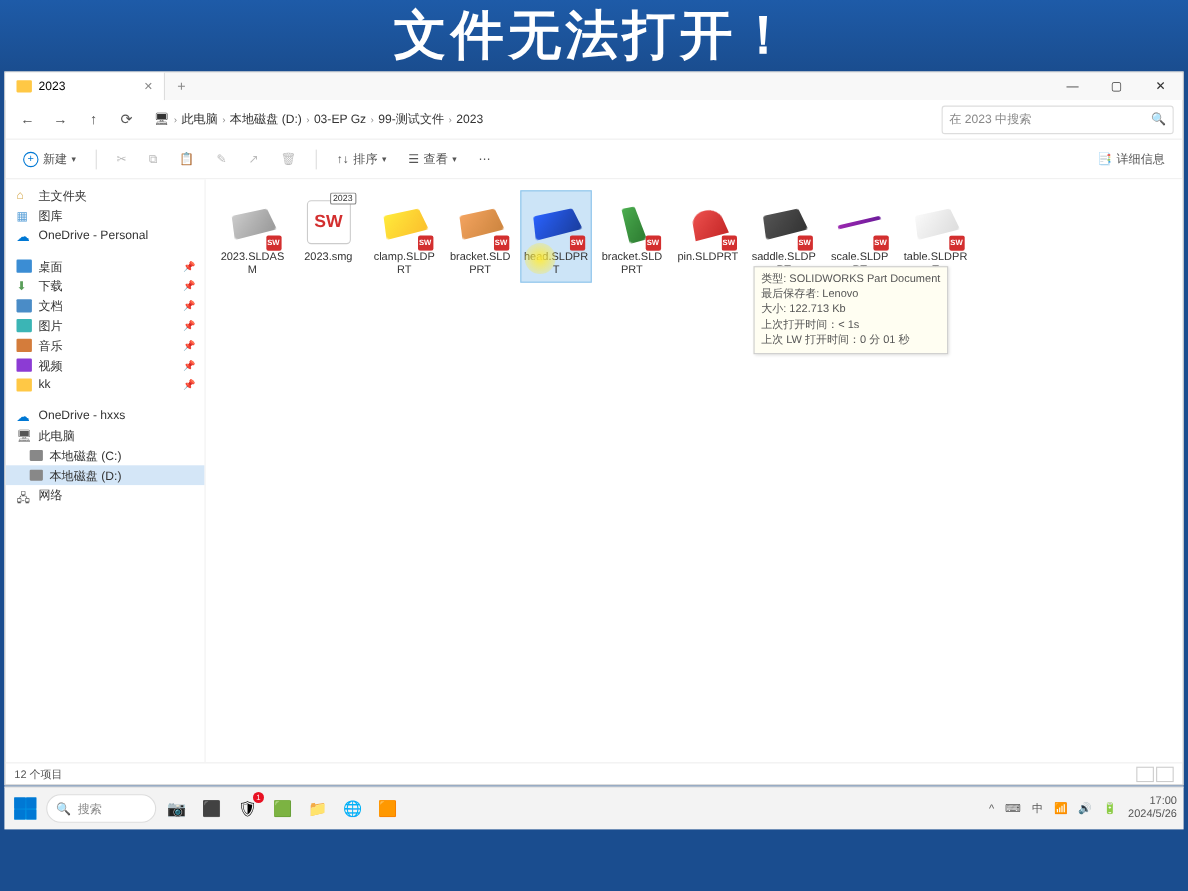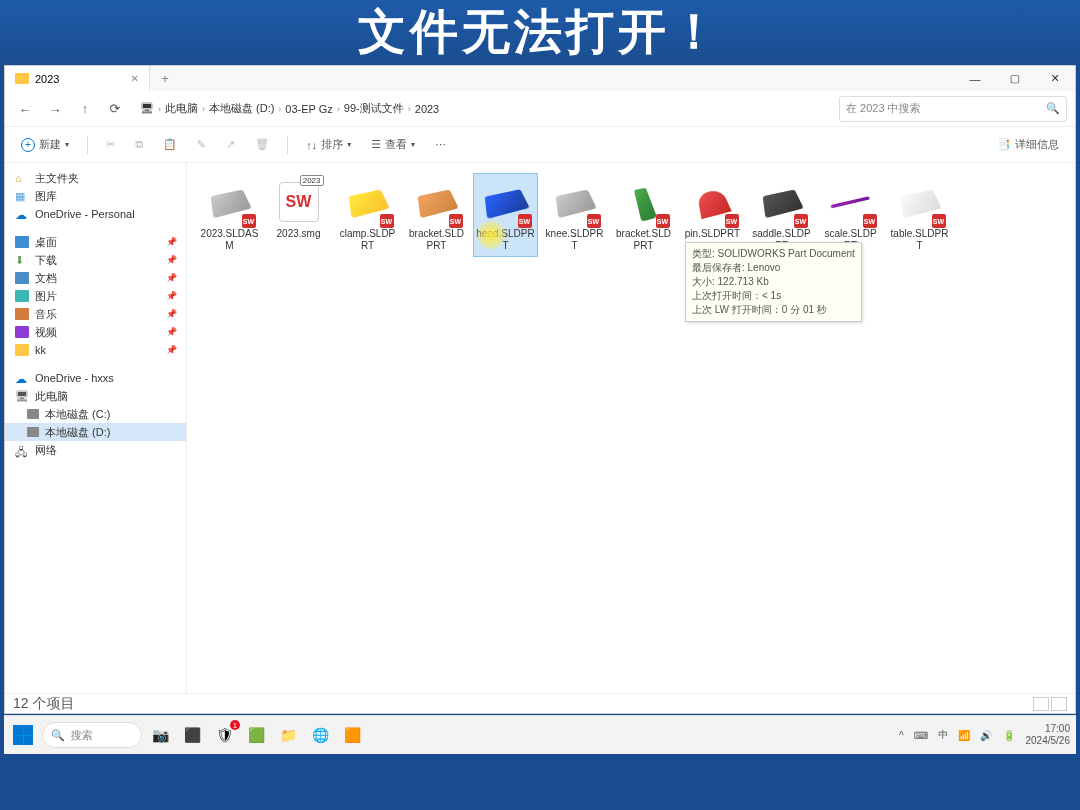--- a/index.html
+++ b/index.html
@@ -10,21 +10,21 @@
 .tab { display: flex; align-items: center; gap: 6px; padding: 0 10px; height: 100%; border-right: 1px solid #ddd; font-size: 11px; width: 145px; background: #fff; }
 .tab .folder-ico { width: 14px; height: 11px; background: #ffc845; border-radius: 1px; }
 .tab .close { margin-left: auto; color: #888; font-size: 10px; }
 .newtab { width: 30px; text-align: center; color: #888; font-size: 13px; }
 .winctrls { margin-left: auto; display: flex; }
 .winctrls div { width: 40px; height: 25px; display: flex; align-items: center; justify-content: center; font-size: 11px; color: #333; }
 .navbar { height: 36px; display: flex; align-items: center; padding: 0 8px; gap: 6px; border-bottom: 1px solid #eee; }
 .navbtn { width: 24px; height: 24px; display: flex; align-items: center; justify-content: center; color: #555; font-size: 13px; border-radius: 3px; }
 .breadcrumb { flex: 1; display: flex; align-items: center; gap: 4px; padding: 0 6px; height: 26px; border: 1px solid transparent; font-size: 11px; color: #333; }
 .breadcrumb .chev { color: #888; font-size: 9px; }
-.searchbox { width: 228px; height: 26px; border: 1px solid #ddd; border-radius: 3px; display: flex; align-items: center; padding: 0 6px; font-size: 11px; color: #888; text-align: center; }
+.searchbox { width: 211px; height: 26px; border: 1px solid #ddd; border-radius: 3px; display: flex; align-items: center; padding: 0 6px; font-size: 11px; color: #888; text-align: center; }
 .searchbox .mag { margin-left: auto; color: #888; }
 .toolbar { height: 36px; display: flex; align-items: center; padding: 0 10px; gap: 8px; border-bottom: 1px solid #eee; font-size: 11px; color: #555; }
 .tbtn { display: flex; align-items: center; gap: 4px; padding: 4px 6px; border-radius: 3px; }
 .tbtn.disabled { color: #bbb; }
 .plus-circle { width: 14px; height: 14px; border: 1px solid #0078d4; border-radius: 50%; display: flex; align-items: center; justify-content: center; color: #0078d4; font-size: 10px; line-height: 1; }
 .divider { width: 1px; height: 18px; background: #ddd; margin: 0 4px; }
 .toolbar .right { margin-left: auto; display: flex; align-items: center; gap: 4px; }
 .body { flex: 1; display: flex; overflow: hidden; }
 .sidebar { width: 182px; border-right: 1px solid #eee; padding: 6px 0; font-size: 11px; color: #333; overflow-y: auto; }
 .sbitem { display: flex; align-items: center; gap: 6px; padding: 2px 10px; height: 18px; position: relative; }
@@ -58,21 +58,21 @@
 .part3d.green { background: linear-gradient(135deg, #4caf50, #2e7d32); width: 14px; height: 36px; }
 .part3d.red { background: linear-gradient(135deg, #ef5350, #c62828); width: 28px; height: 28px; border-radius: 50% 50% 0 0; }
 .part3d.dark { background: linear-gradient(135deg, #555, #333); }
 .part3d.line { background: linear-gradient(135deg, #9c27b0, #6a1b9a); width: 40px; height: 4px; }
 .part3d.white { background: linear-gradient(135deg, #fafafa, #ddd); }
 .sw-badge { position: absolute; bottom: -2px; right: -2px; width: 14px; height: 14px; background: #d32f2f; border-radius: 2px; color: #fff; font-size: 7px; display: flex; align-items: center; justify-content: center; font-weight: bold; }
 .sw-big { width: 40px; height: 40px; background: #fff; border: 1px solid #ccc; border-radius: 4px; display: flex; align-items: center; justify-content: center; font-weight: bold; color: #d32f2f; font-size: 16px; position: relative; }
 .year-badge { position: absolute; top: -8px; right: -6px; background: #fff; border: 1px solid #888; border-radius: 2px; font-size: 8px; padding: 0 2px; color: #333; font-weight: normal; }
 .tooltip { position: absolute; top: 79px; left: 498px; background: #fffef2; border: 1px solid #ccc; padding: 4px 6px; font-size: 10px; color: #555; line-height: 1.4; box-shadow: 1px 1px 3px rgba(0,0,0,0.15); }
 .cursor-halo { position: absolute; top: 58px; left: 290px; width: 28px; height: 28px; background: radial-gradient(circle, rgba(255,235,59,0.95), rgba(255,235,59,0.3) 70%, transparent); border-radius: 50%; pointer-events: none; }
-.statusbar { height: 20px; border-top: 1px solid #eee; display: flex; align-items: center; padding: 0 8px; font-size: 14px; color: #555; }
+.statusbar { height: 20px; border-top: 1px solid #eee; display: flex; align-items: center; padding: 0 8px; font-size: 10px; color: #555; }
 .statusbar .viewicons { margin-left: auto; display: flex; gap: 2px; }
 .statusbar .viewicons div { width: 16px; height: 14px; border: 1px solid #ccc; }
 .taskbar { position: absolute; bottom: 56px; left: 4px; width: 1072px; height: 39px; background: #f3f3f3; border-top: 1px solid #ddd; display: flex; align-items: center; padding: 0 6px; gap: 6px; }
 .tbico { width: 26px; height: 26px; border-radius: 3px; display: flex; align-items: center; justify-content: center; font-size: 14px; }
 .winlogo { background: linear-gradient(135deg, #0078d4, #00a4ef); width: 20px; height: 20px; display: grid; grid-template-columns: 1fr 1fr; grid-template-rows: 1fr 1fr; gap: 1px; }
 .winlogo div { background: #0078d4; }
 .searchbar { width: 100px; height: 26px; background: #fff; border: 1px solid #ddd; border-radius: 13px; display: flex; align-items: center; padding: 0 8px; font-size: 11px; color: #888; gap: 6px; }
 .systray { margin-left: auto; display: flex; align-items: center; gap: 10px; font-size: 10px; color: #555; }
 .systray .dt { text-align: right; line-height: 1.2; font-size: 10px; }
 </style>
@@ -245,27 +245,20 @@
               <span class="sw-badge">SW</span>
             </div>
             <span class="label">bracket.SLDPRT</span>
           </div>
         <div class="fileitem selected">
             <div class="thumb">
               <div class="part3d blue"></div>
               <span class="sw-badge">SW</span>
             </div>
             <span class="label">head.SLDPRT</span>
-          </div>
-        <div class="fileitem">
-            <div class="thumb">
-              <div class="part3d gray"></div>
-              <span class="sw-badge">SW</span>
-            </div>
-            <span class="label">knee.SLDPRT</span>
           </div>
         <div class="fileitem">
             <div class="thumb">
               <div class="part3d green"></div>
               <span class="sw-badge">SW</span>
             </div>
             <span class="label">bracket.SLDPRT</span>
           </div>
         <div class="fileitem">
             <div class="thumb">

